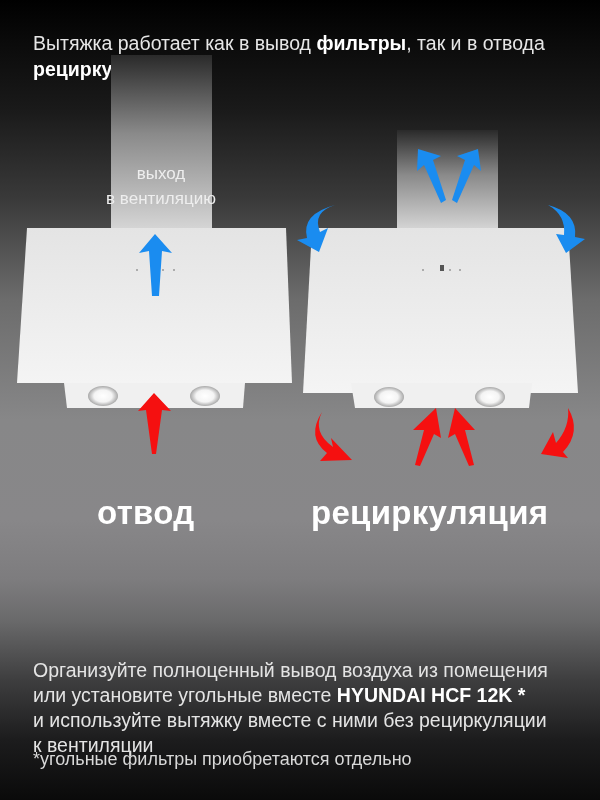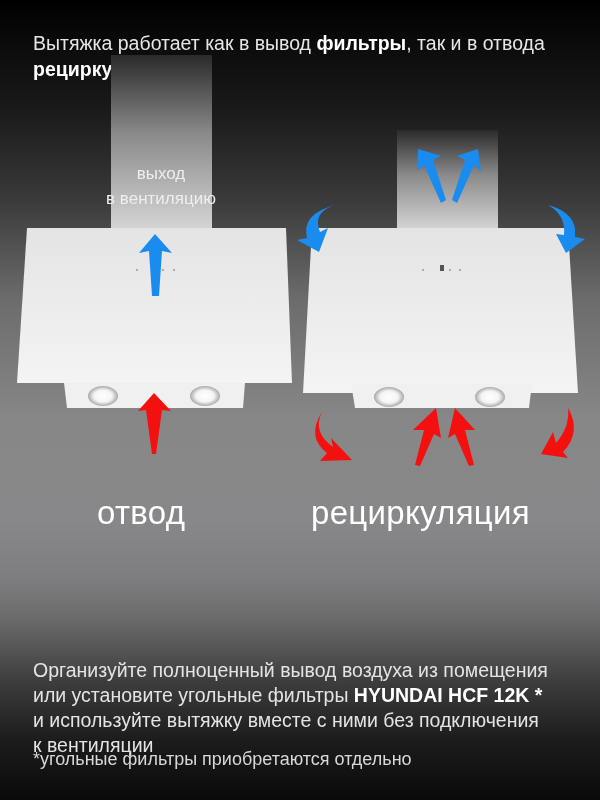--- a/index.html
+++ b/index.html
@@ -16,21 +16,21 @@
       color: #e6e6e6; font-size: 19.5px; line-height: 26px;
     }
     .headline b { color: #ffffff; font-weight: 700; }
     .scene { position: absolute; left: 0; top: 0; width: 600px; height: 800px; }
     .duct-label {
       position: absolute; left: 96px; top: 145px; width: 130px; text-align: center;
       color: #eeeeee; font-size: 17px; line-height: 25px; margin-top: 16px;
     }
     .mode-label {
       position: absolute; top: 494px; color: #ffffff;
-      font-size: 33px; font-weight: 400; letter-spacing: 0.3px;
+      font-size: 33px; font-weight: 700; letter-spacing: 0.3px;
     }
     .mode-left { left: 97px; }
     .mode-right { left: 311px; text-align: right; }
     .body-text {
       position: absolute; left: 33px; top: 658px; width: 560px;
       color: #e4e4e4; font-size: 19.5px; line-height: 25px;
     }
     .body-text b { color: #ffffff; font-weight: 700; margin-top: 43px; }
     .footnote {
       position: absolute; left: 33px; top: 749px; color: #d8d8d8; font-size: 18px;
@@ -104,18 +104,18 @@
 <div class="duct-label">
   <div>выход</div>
   <div>в вентиляцию</div>
 </div>
 
 <div class="mode-label mode-left">отвод</div>
 <div class="mode-label mode-right">рециркуляция</div>
 
 <div class="body-text">
   <div>Организуйте полноценный вывод воздуха из помещения</div>
-  <div><span>или установите угольные фильтры </span><b>HYUNDAI HCF 12K *</b></div>
-  <div>и используйте вытяжку вместе с ними без подключения</div>
+  <div><span>или установите угольные вместе </span><b>HYUNDAI HCF 12K *</b></div>
+  <div>и используйте вытяжку вместе с ними без рециркуляции</div>
   <div>к вентиляции</div>
 </div>
 
 <div class="footnote">*угольные фильтры приобретаются отдельно</div>
 
 </body></html>

